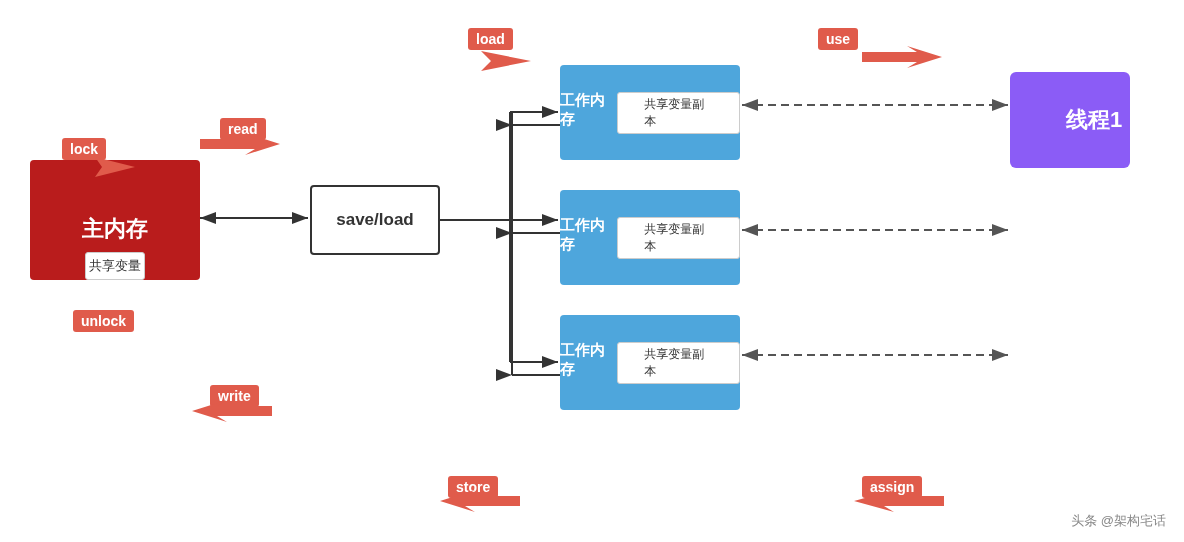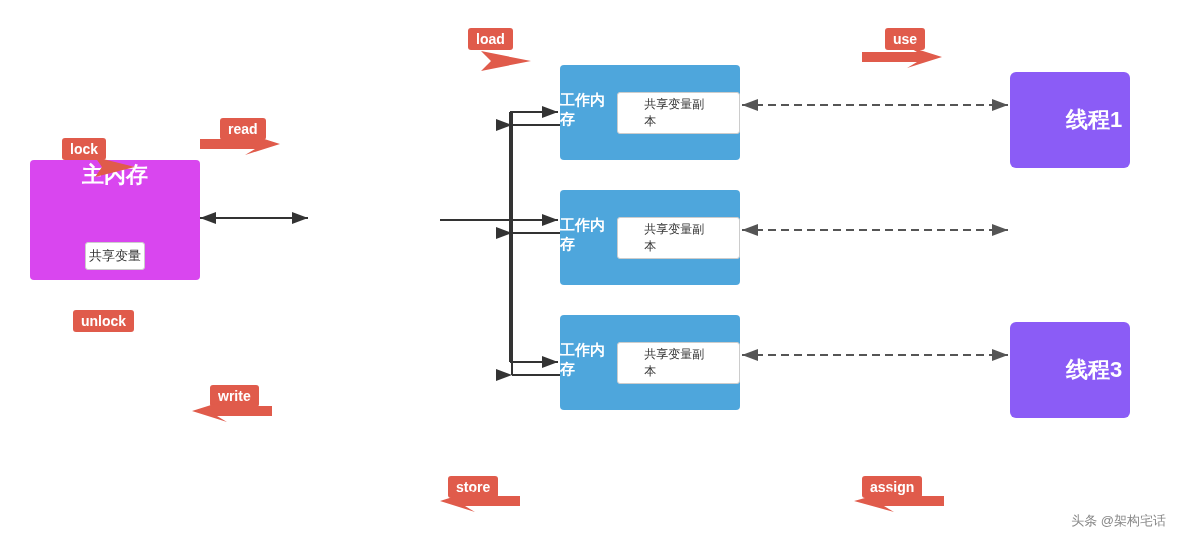--- a/index.html
+++ b/index.html
@@ -18,27 +18,26 @@
       position: relative;
     }
 
     
     .main-memory {
       position: absolute;
       left: 30px;
       top: 160px;
       width: 170px;
       height: 120px;
-      background: #d946ef;
+      background: #b91c1c;
       border-radius: 4px;
       display: flex;
       align-items: center;
-      justify-content: flex-start;
+      justify-content: flex-end;
       flex-direction: column;
-      gap: 44px;
     }
     .main-memory-label {
       color: #fff;
       font-size: 22px;
       font-weight: bold;
       margin-bottom: 8px;
     }
     .shared-var-box {
       background: #fff;
       border: 1px solid #ccc;
@@ -210,20 +209,23 @@
     <line x1="742" y1="230" x2="1008" y2="230" stroke="#555" stroke-width="2" stroke-dasharray="8,5" marker-end="url(#arrowDashR)" marker-start="url(#arrowDashL)"></line>
 
     <line x1="742" y1="355" x2="1008" y2="355" stroke="#555" stroke-width="2" stroke-dasharray="8,5" marker-end="url(#arrowDashR)" marker-start="url(#arrowDashL)"></line>
   </svg>
 
   <div class="main-memory">
     <span class="main-memory-label">主内存</span>
     <div class="shared-var-box">共享变量</div>
   </div>
 
+  <div class="save-load">
+    <span class="save-load-label">save/load</span>
+  </div>
 
   <div class="work-memory wm1">
     <span class="work-memory-title">工作内存</span>
     <div class="work-memory-sub">共享变量副本</div>
   </div>
 
   <div class="work-memory wm2">
     <span class="work-memory-title">工作内存</span>
     <div class="work-memory-sub">共享变量副本</div>
   </div>
@@ -231,23 +233,20 @@
   <div class="work-memory wm3">
     <span class="work-memory-title">工作内存</span>
     <div class="work-memory-sub">共享变量副本</div>
   </div>
 
   <div class="thread-box t1">
     <span class="thread-label">线程1</span>
   </div>
 
 
-  <div class="thread-box t3">
-    <span class="thread-label">线程3</span>
-  </div>
 
   <div class="arrow-label" style="left:62px; top:138px;">lock</div>
 
   <svg style="position:absolute;left:90px;top:152px;width:50px;height:30px;">
     <polygon points="50,10 10,0 20,10 0,10 0,20 20,20 10,20 50,10" fill="none"></polygon>
 
     <polygon points="45,15 5,5 12,15 5,25" fill="#e05b4b"></polygon>
   </svg>
 
   <div class="arrow-label" style="left:210px; top:118px;margin-left:10px;">read</div>
@@ -269,21 +268,21 @@
   <svg style="position:absolute;left:476px;top:46px;width:60px;height:30px;">
     <polygon points="55,15 5,5 15,15 5,25" fill="#e05b4b"></polygon>
   </svg>
 
   <div class="arrow-label" style="left:448px; top:476px;">store</div>
 
   <svg style="position:absolute;left:440px;top:490px;width:80px;height:22px;">
     <polygon points="80,6 25,6 35,0 0,11 35,22 25,16 80,16" fill="#e05b4b"></polygon>
   </svg>
 
-  <div class="arrow-label" style="left:885px; top:28px;text-align:right;">use</div>
+  <div class="arrow-label" style="left:818px; top:28px;text-align:right;">use</div>
 
   <svg style="position:absolute;left:862px;top:46px;width:80px;height:22px;">
     <polygon points="0,6 55,6 45,0 80,11 45,22 55,16 0,16" fill="#e05b4b"></polygon>
   </svg>
 
   <div class="arrow-label" style="left:862px; top:476px;">assign</div>
 
   <svg style="position:absolute;left:854px;top:490px;width:90px;height:22px;">
     <polygon points="90,6 30,6 40,0 0,11 40,22 30,16 90,16" fill="#e05b4b"></polygon>
   </svg>

